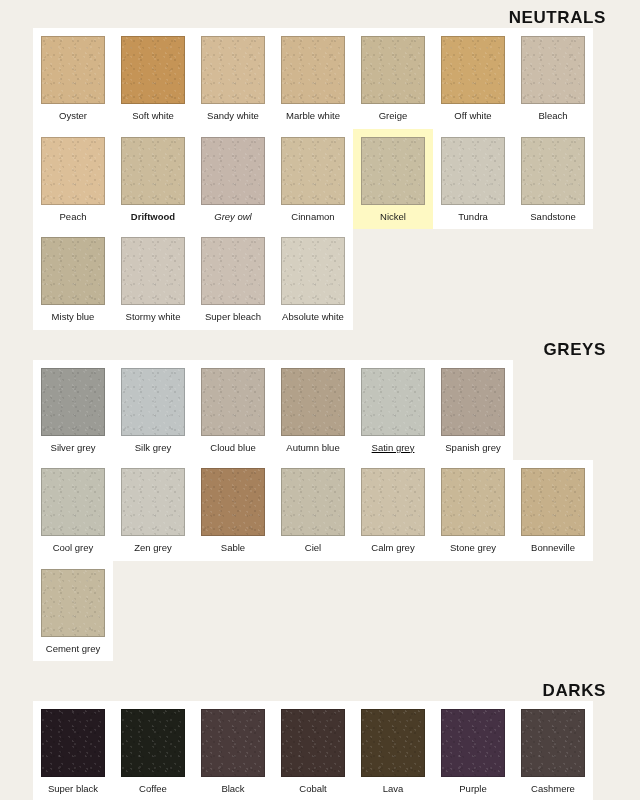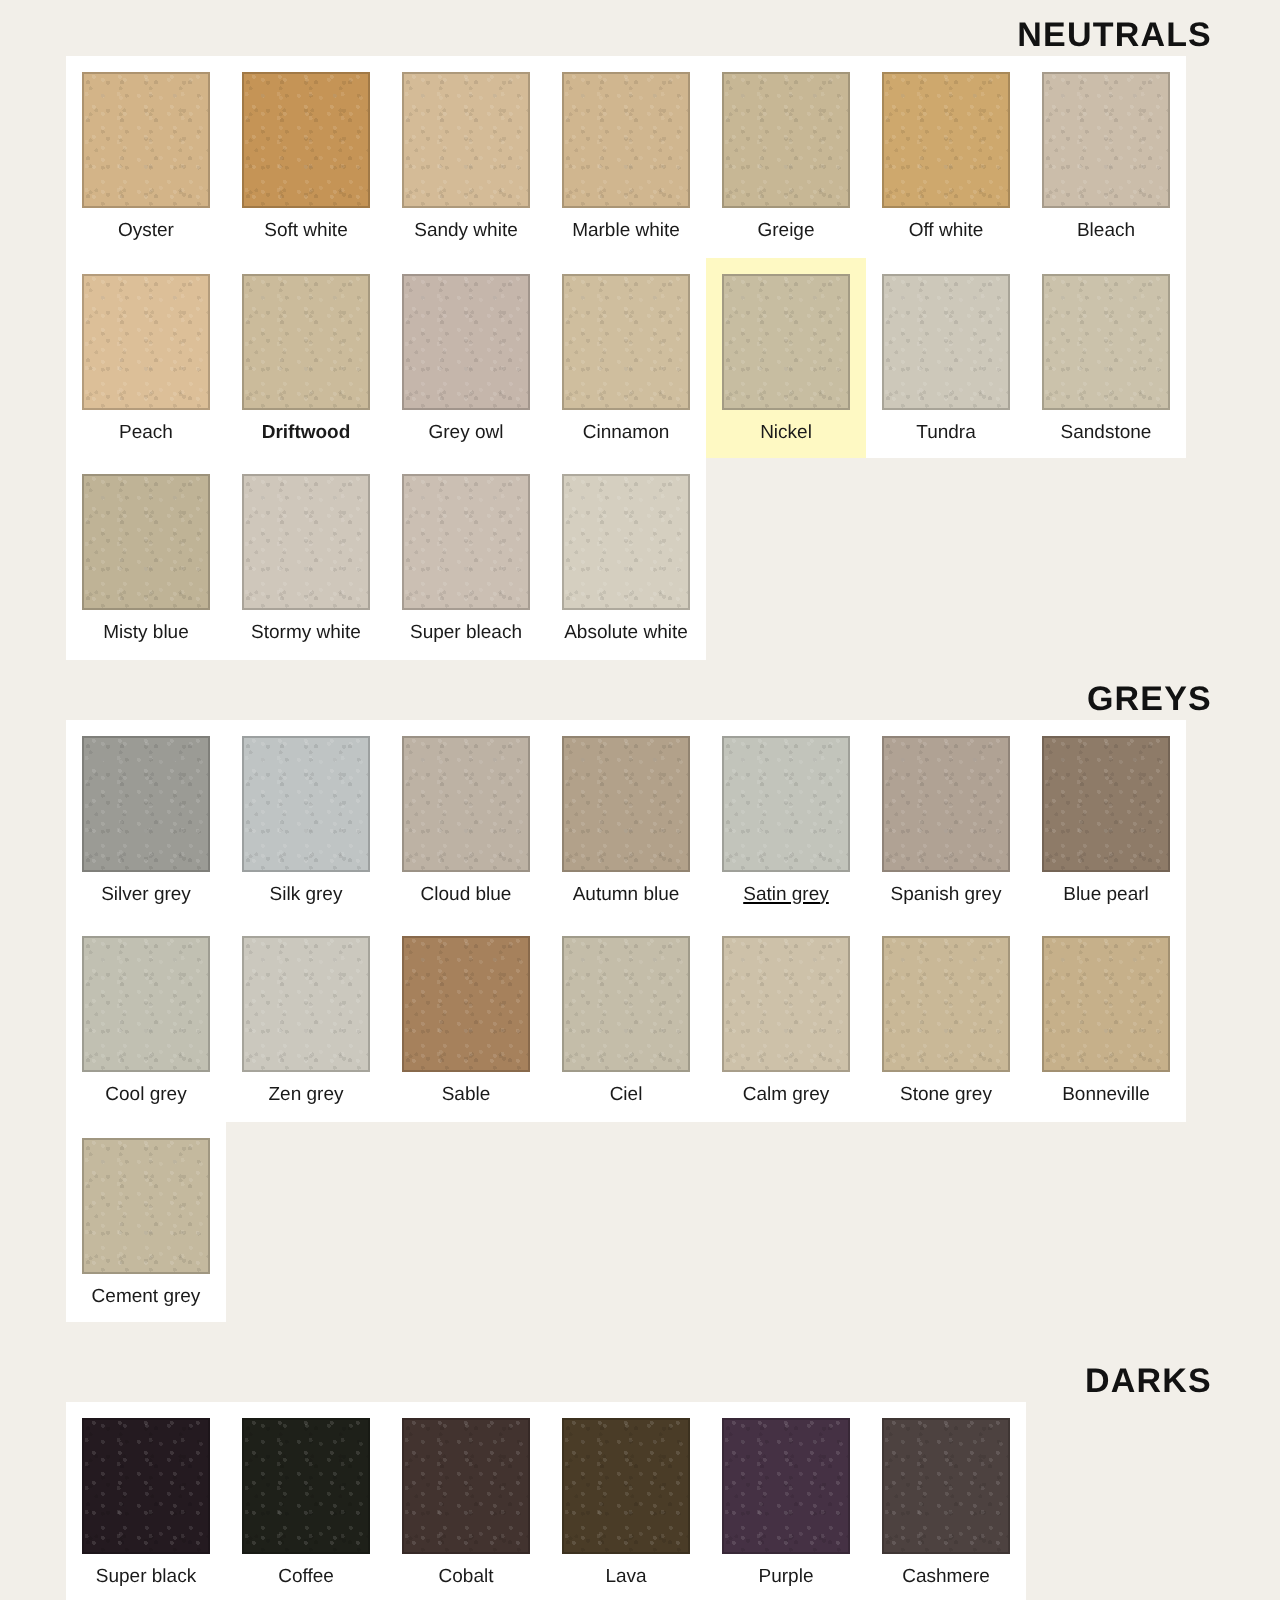--- a/index.html
+++ b/index.html
@@ -128,21 +128,21 @@
       <div class="scell" style="background: rgb(255, 255, 255);">
         <div class="chip" style="background-color: rgb(220, 191, 152);"></div>
         <div class="slabel" style="color: rgb(26, 26, 26);">Peach</div>
       </div>
       <div class="scell" style="background: rgb(255, 255, 255); font-weight: bold;">
         <div class="chip" style="background-color: rgb(203, 187, 155);"></div>
         <div class="slabel" style="color: rgb(26, 26, 26);">Driftwood</div>
       </div>
       <div class="scell" style="background: rgb(255, 255, 255);">
         <div class="chip" style="background-color: rgb(197, 182, 171);"></div>
-        <div class="slabel" style="color: rgb(26, 26, 26);">Grey owl</div>
+        <div class="slabel" style="color: rgb(26, 26, 26); font-style: italic;">Grey owl</div>
       </div>
       <div class="scell" style="background: rgb(255, 255, 255);">
         <div class="chip" style="background-color: rgb(207, 190, 158);"></div>
         <div class="slabel" style="color: rgb(26, 26, 26);">Cinnamon</div>
       </div>
       <div class="scell" style="background: #fef9c3;">
         <div class="chip" style="background-color: rgb(199, 189, 161);"></div>
         <div class="slabel" style="color: rgb(26, 26, 26);">Nickel</div>
       </div>
       <div class="scell" style="background: rgb(255, 255, 255);">
@@ -199,24 +199,20 @@
         <div class="slabel" style="color: rgb(26, 26, 26);">Autumn blue</div>
       </div>
       <div class="scell" style="background: rgb(255, 255, 255); text-decoration: underline;">
         <div class="chip" style="background-color: rgb(194, 196, 187);"></div>
         <div class="slabel" style="color: rgb(26, 26, 26);">Satin grey</div>
       </div>
       <div class="scell" style="background: rgb(255, 255, 255);">
         <div class="chip" style="background-color: rgb(176, 162, 148);"></div>
         <div class="slabel" style="color: rgb(26, 26, 26);">Spanish grey</div>
       </div>
-      <div class="scell" style="background: rgb(255, 255, 255);">
-        <div class="chip" style="background-color: rgb(142, 123, 104);"></div>
-        <div class="slabel" style="color: rgb(26, 26, 26);">Blue pearl</div>
-      </div>
     </div>
 
     <div class="srow" style="background: rgb(255, 255, 255);">
       <div class="scell" style="background: rgb(255, 255, 255);">
         <div class="chip" style="background-color: rgb(193, 192, 178);"></div>
         <div class="slabel" style="color: rgb(26, 26, 26);">Cool grey</div>
       </div>
       <div class="scell" style="background: rgb(255, 255, 255);">
         <div class="chip" style="background-color: rgb(203, 200, 190);"></div>
         <div class="slabel" style="color: rgb(26, 26, 26);">Zen grey</div>
@@ -260,20 +256,24 @@
     <div class="srow" style="background: rgb(255, 255, 255);">
       <div class="scell" style="background: rgb(255, 255, 255);">
         <div class="chip" style="background-color: rgb(36, 26, 32);"></div>
         <div class="slabel" style="color: rgb(26, 26, 26);">Super black</div>
       </div>
       <div class="scell" style="background: rgb(255, 255, 255);">
         <div class="chip" style="background-color: rgb(30, 32, 25);"></div>
         <div class="slabel" style="color: rgb(26, 26, 26);">Coffee</div>
       </div>
       <div class="scell" style="background: rgb(255, 255, 255);">
+        <div class="chip" style="background-color: rgb(74, 59, 59);"></div>
+        <div class="slabel" style="color: rgb(26, 26, 26);">Black</div>
+      </div>
+      <div class="scell" style="background: rgb(255, 255, 255);">
         <div class="chip" style="background-color: rgb(66, 51, 47);"></div>
         <div class="slabel" style="color: rgb(26, 26, 26);">Cobalt</div>
       </div>
       <div class="scell" style="background: rgb(255, 255, 255);">
         <div class="chip" style="background-color: rgb(74, 60, 39);"></div>
         <div class="slabel" style="color: rgb(26, 26, 26);">Lava</div>
       </div>
       <div class="scell" style="background: rgb(255, 255, 255);">
         <div class="chip" style="background-color: rgb(69, 49, 68);"></div>
         <div class="slabel" style="color: rgb(26, 26, 26);">Purple</div>

